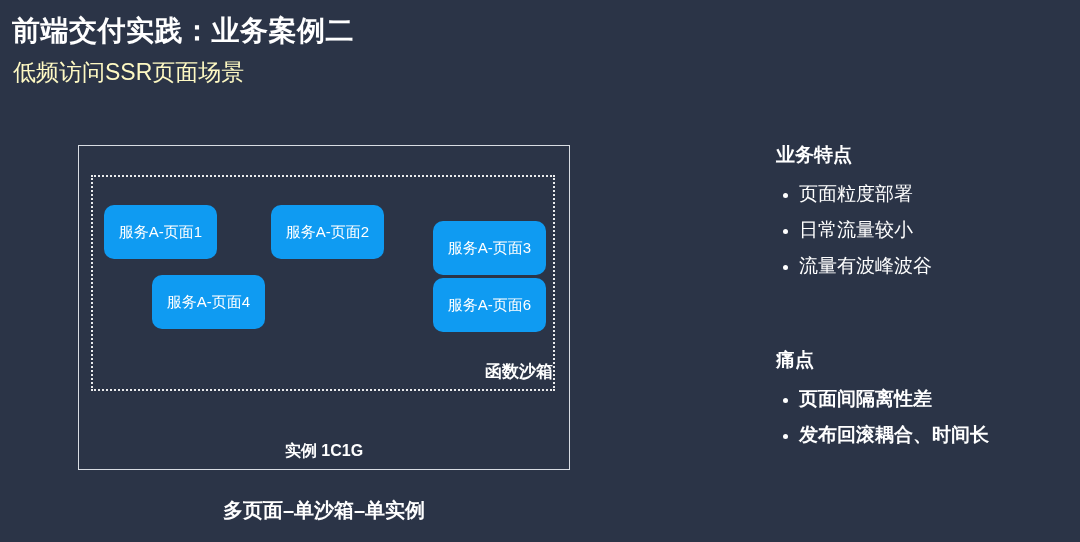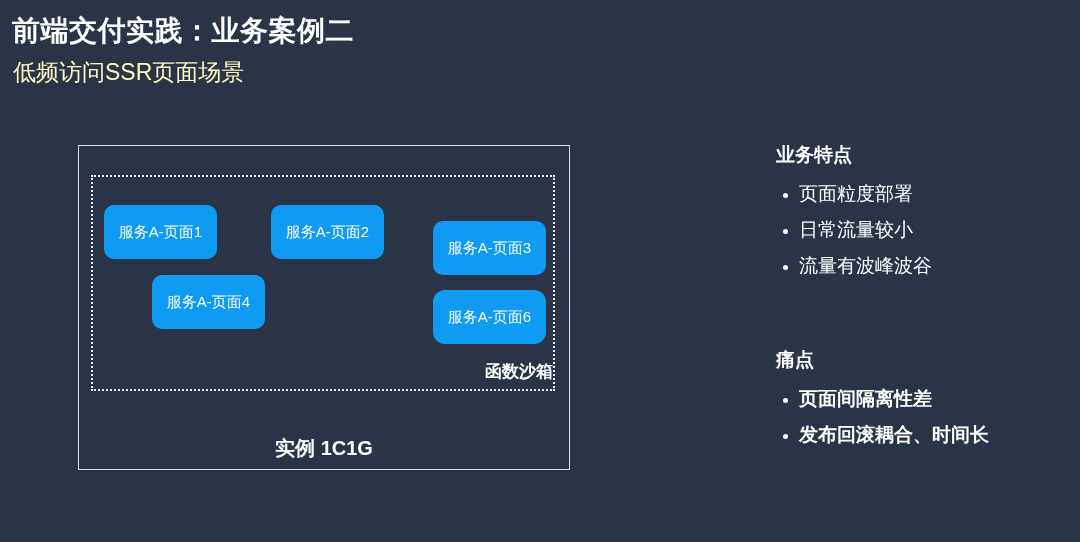--- a/index.html
+++ b/index.html
@@ -67,38 +67,38 @@
     font-size: 15px;
     font-weight: 500;
     color: #ffffff;
     white-space: nowrap;
   }
   .svc-1 { left: 11px;  top: 28px;  }
   .svc-2 { left: 178px; top: 28px;  }
   .svc-3 { left: 340px; top: 28px; margin-top: 16px;  }
   .svc-4 { left: 11px;  top: 98px; margin-left: 48px; }
   .svc-5 { left: 176px; top: 101px; }
-  .svc-6 { left: 340px; top: 113px; border-radius: 12px; }
+  .svc-6 { left: 340px; top: 101px; }
   .sandbox-label {
     position: absolute;
     left: 0;
     bottom: 6px;
     width: 100%;
     text-align: right;
     font-size: 17px;
     font-weight: 700;
     color: #ffffff;
   }
   .instance-label {
     position: absolute;
     left: 0;
     bottom: 7px;
     width: 100%;
     text-align: center;
-    font-size: 20px;
+    font-size: 16px;
     font-weight: 700;
     color: #ffffff;
   }
   .diagram-caption {
     position: absolute;
     left: 78px;
     top: 497px;
     width: 492px;
     text-align: center;
     font-size: 20px;
@@ -162,20 +162,21 @@
       <div class="service-box svc-6">
         <span class="service-label">服务A-页面6</span>
       </div>
 
       <div class="sandbox-label">函数沙箱</div>
     </div>
 
     <div class="instance-label">实例 1C1G</div>
   </div>
 
+  <div class="diagram-caption">多页面–单沙箱–单实例</div>
 
   <div class="side-section features-section">
     <h3 class="side-heading">业务特点</h3>
     <ul class="side-list">
       <li>页面粒度部署</li>
       <li>日常流量较小</li>
       <li>流量有波峰波谷</li>
     </ul>
   </div>
 

